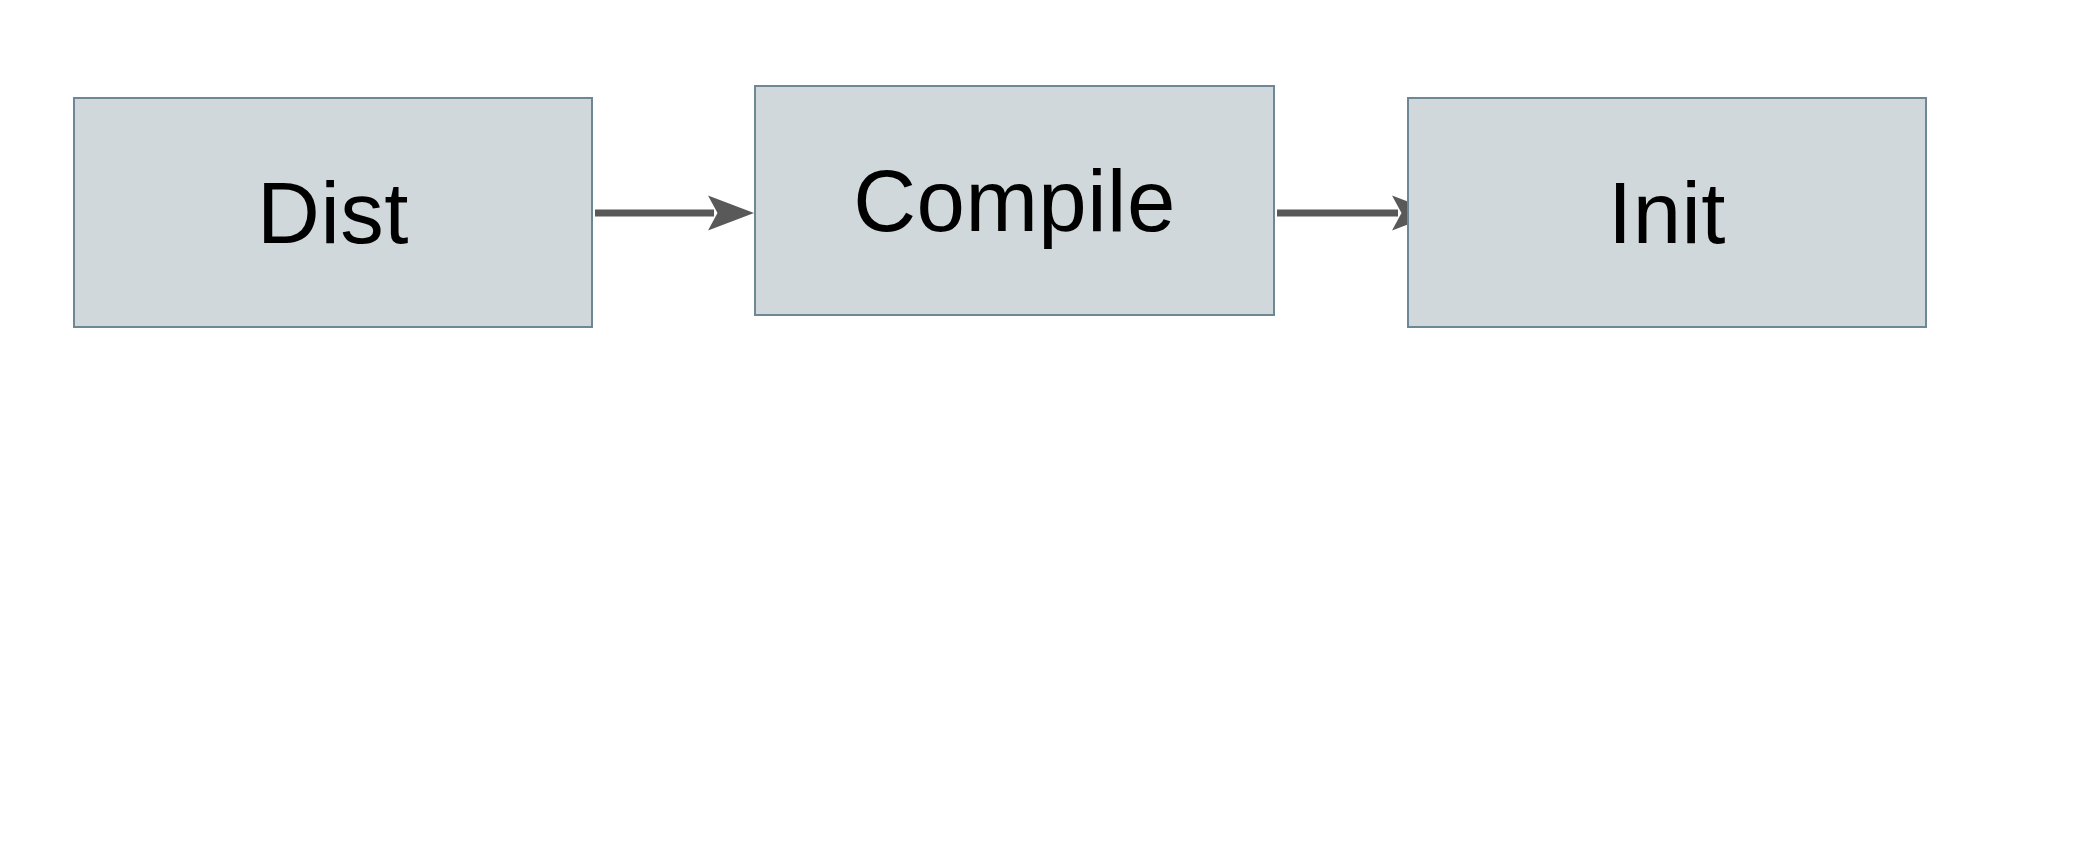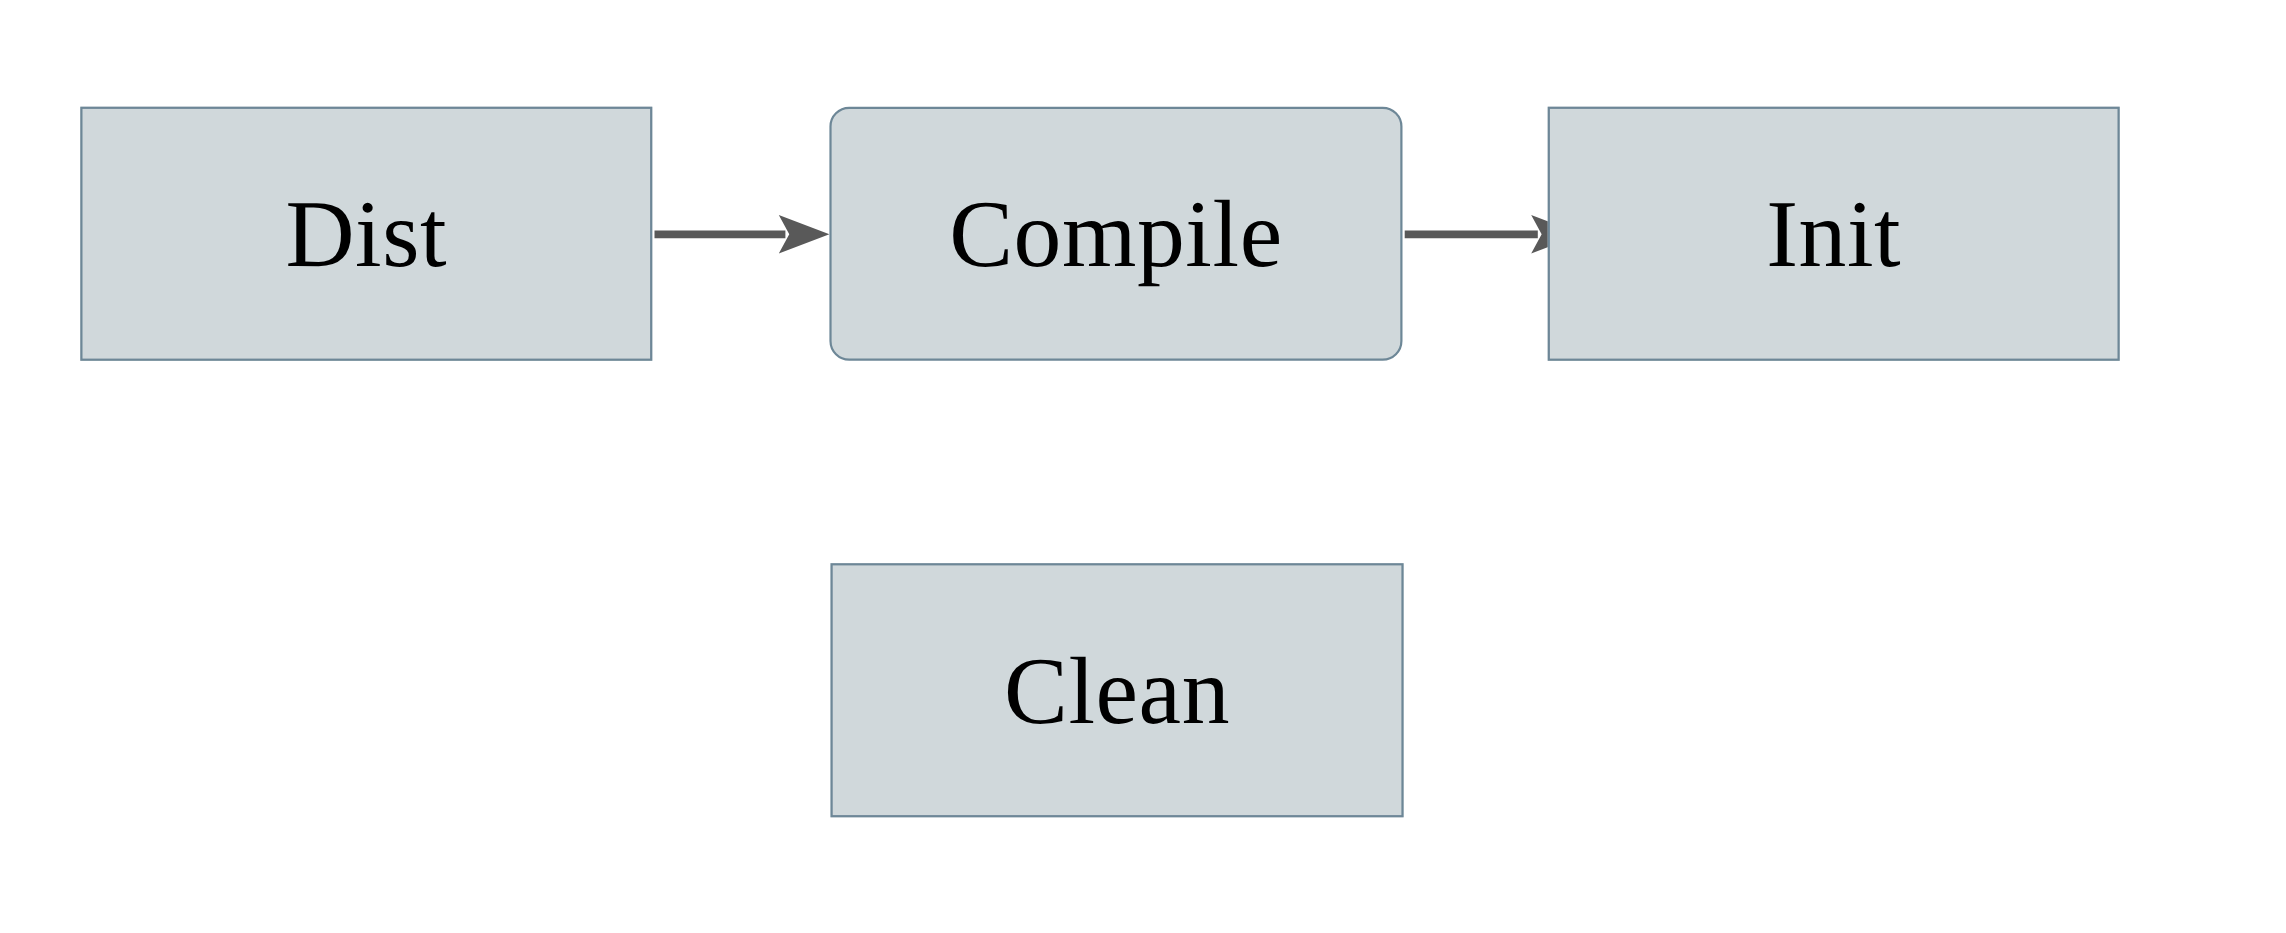--- a/index.html
+++ b/index.html
@@ -5,21 +5,21 @@
   html, body {
     margin: 0;
     padding: 0;
     background: #ffffff;
   }
   .canvas {
     position: relative;
     width: 2078px;
     height: 848px;
     background: var(--bg, #ffffff);
-    font-family: Liberation Serif, serif;
+    font-family: Liberation Sans, sans-serif;
     overflow: hidden;
   }
   .edges-layer {
     position: absolute;
     left: 0;
     top: 0;
     width: 2078px;
     height: 848px;
     pointer-events: none;
   }
@@ -43,21 +43,21 @@
     justify-content: center;
   }
   .node-label {
     font-size: 87px;
     line-height: 1;
     color: var(--text, #000000);
     letter-spacing: 0.5px;
     white-space: nowrap;
   }
   .node-dist    { left: 73px;   top: 97px;  width: 520px; height: 231px; }
-  .node-compile { left: 754px;  top: 97px;  width: 521px; height: 231px; border-radius: 18px; }
+  .node-compile { left: 754px;  top: 85px;  width: 521px; height: 231px; }
   .node-init    { left: 1407px; top: 97px;  width: 520px; height: 231px; }
   .node-clean   { left: 755px;  top: 512px; width: 521px; height: 231px; }
 </style>
 </head>
 <body>
 
 <div class="canvas">
 
   <svg class="edges-layer" viewBox="0 0 2078 848" xmlns="http://www.w3.org/2000/svg">
     <g>
@@ -75,17 +75,14 @@
   </div>
 
   <div class="node node-compile">
     <span class="node-label">Compile</span>
   </div>
 
   <div class="node node-init">
     <span class="node-label">Init</span>
   </div>
 
-  <div class="node node-clean">
-    <span class="node-label">Clean</span>
-  </div>
 
 </div>
 
 </body></html>

